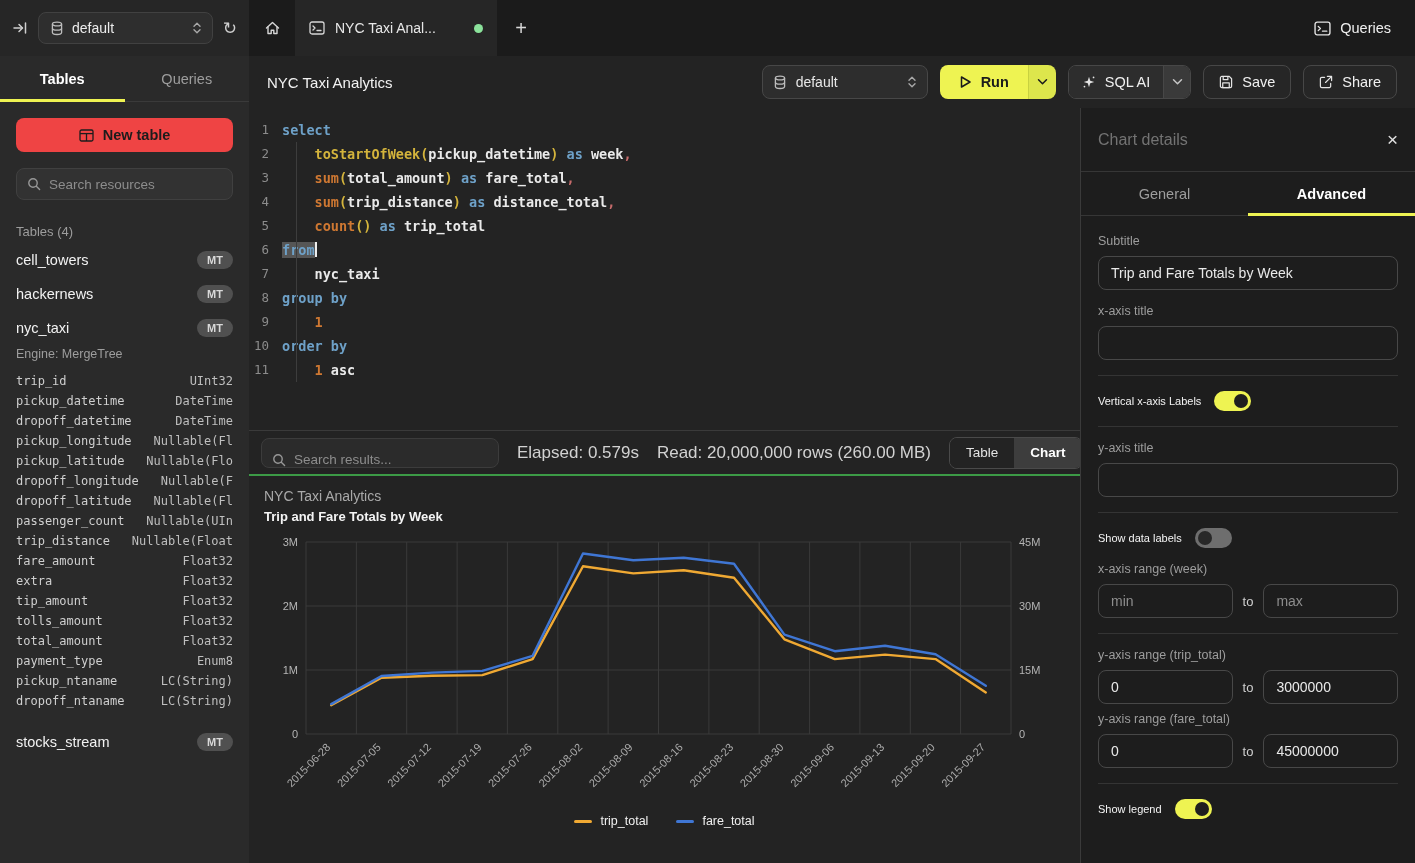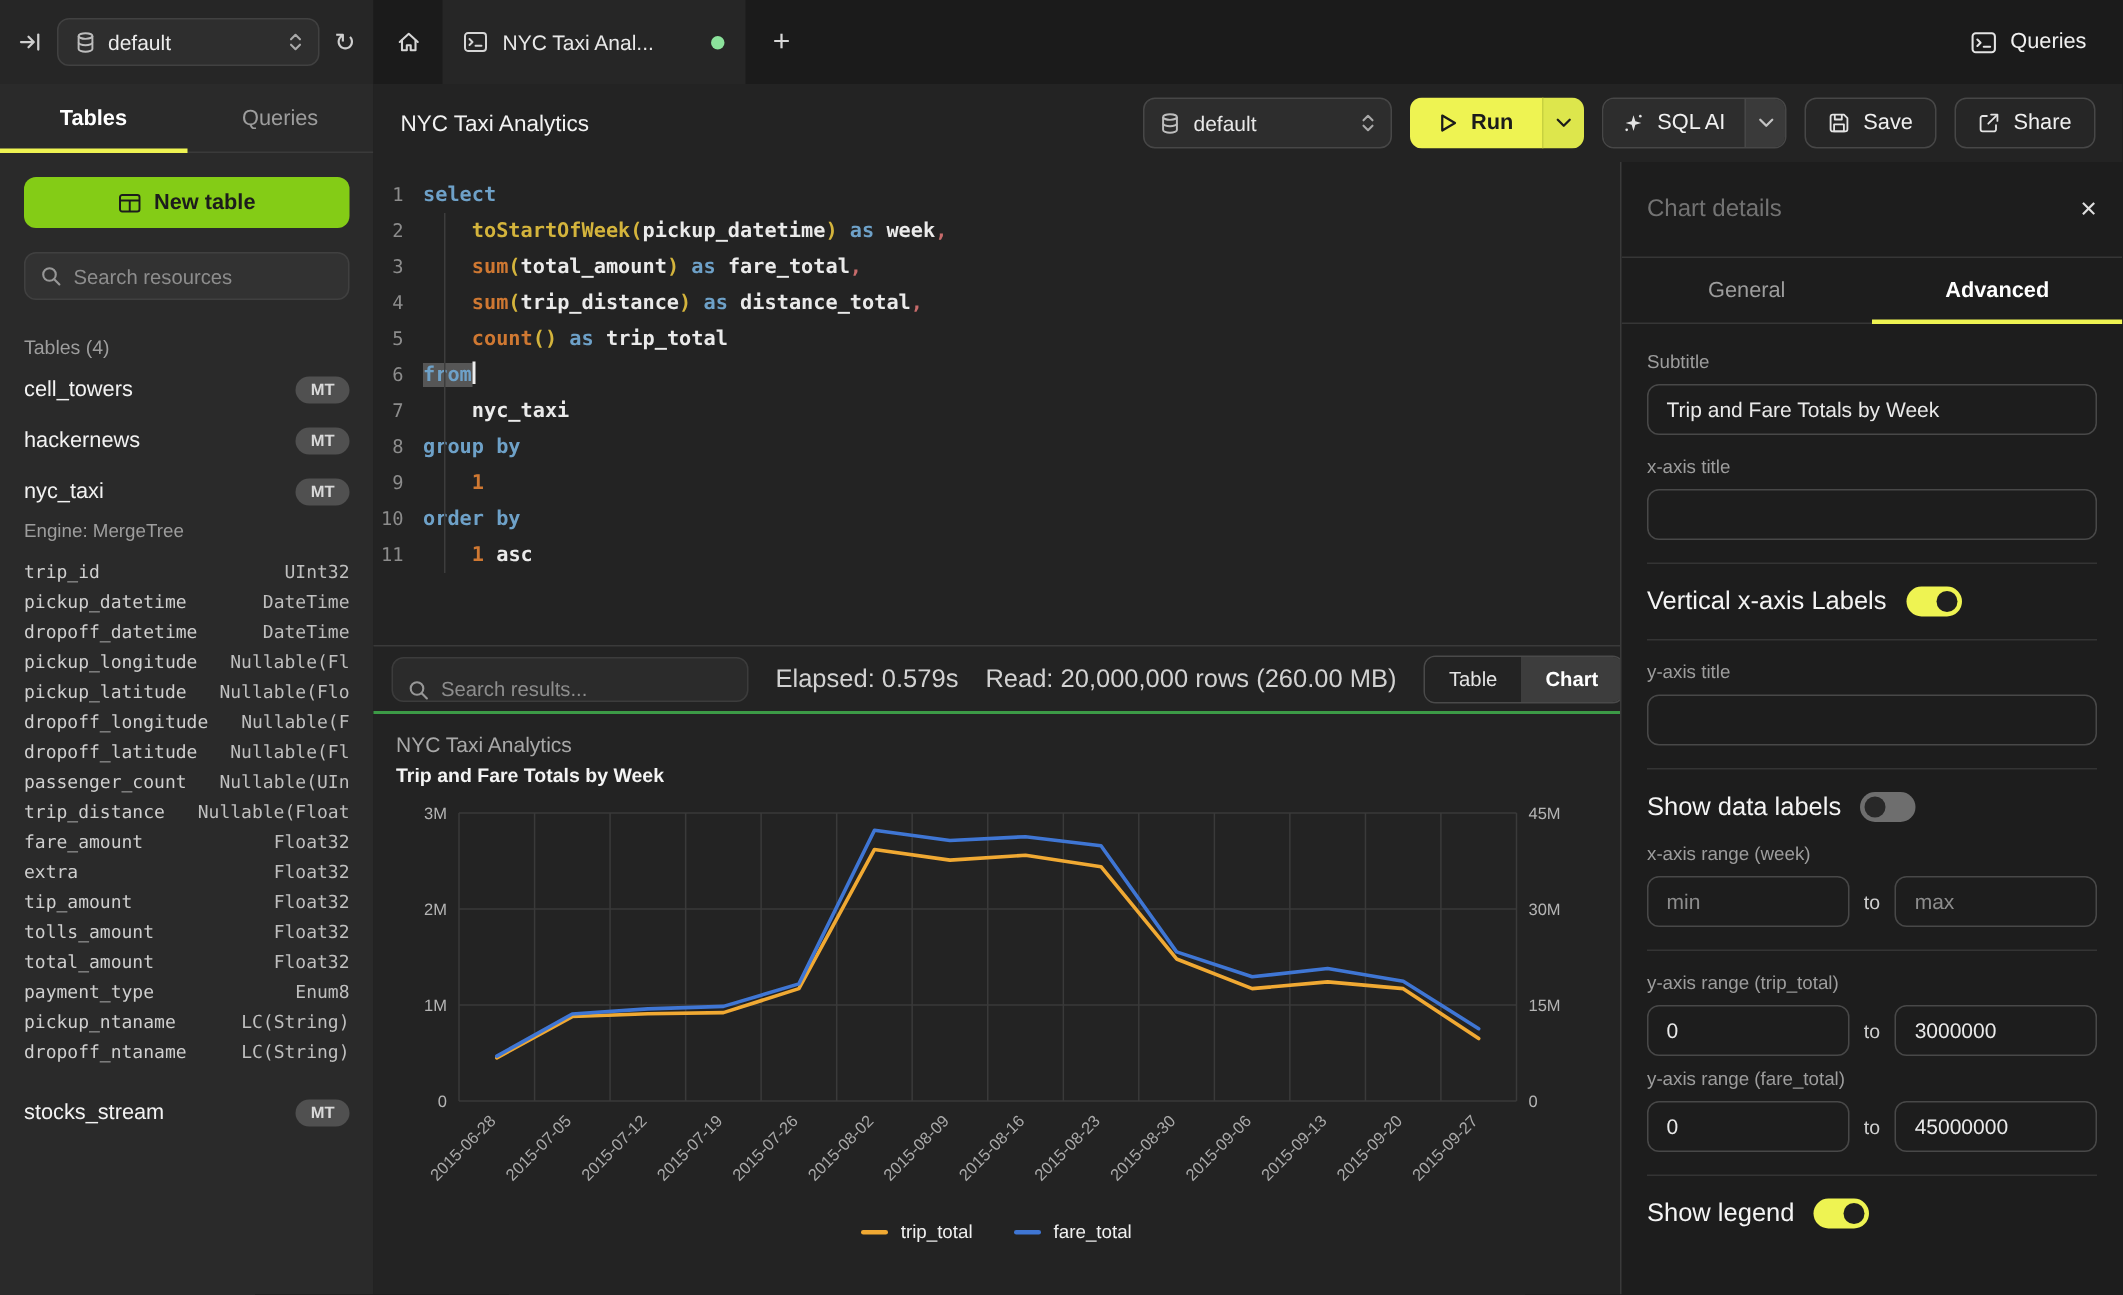--- a/index.html
+++ b/index.html
@@ -23,21 +23,21 @@
 
   
   .main { display:flex; height:807px; }
 
   
   .sidebar { width:249px; background:#2a2a2a; flex:none; display:flex; flex-direction:column; overflow:hidden; }
   .side-tabs { display:flex; height:46px; border-bottom:1px solid #3a3a3a; flex:none; }
   .side-tab { flex:1; display:flex; align-items:center; justify-content:center; color:#9d9d9d; font-size:14.5px; position:relative; cursor:pointer; }
   .side-tab.active { color:#ffffff; font-weight:600; }
   .side-tab.active::after { content:""; position:absolute; left:0; right:0; bottom:-1px; height:3px; background:#eef352; }
-  .new-table-btn { margin:16px; height:34px; flex:none; background:#84cc16; color:#1c1c1c; border-radius:8px; display:flex; align-items:center; justify-content:center; gap:9px; font-size:14.5px; font-weight:600; cursor:pointer; }
+  .new-table-btn { margin:16px; height:34px; flex:none; background:#ef4444; color:#1c1c1c; border-radius:8px; display:flex; align-items:center; justify-content:center; gap:9px; font-size:14.5px; font-weight:600; cursor:pointer; }
   .side-search { margin:0 16px; height:32px; flex:none; background:#323232; border:1px solid #404040; border-radius:8px; display:flex; align-items:center; gap:8px; padding:0 10px; }
   .side-search input, .results-search input { flex:1; background:transparent; border:none; outline:none; color:#e0e0e0; font-size:13.5px; font-family:"Liberation Sans",sans-serif; min-width:0; }
   .side-search input::placeholder, .results-search input::placeholder { color:#8d8d8d; }
   .section-label { margin:24px 16px 4px; color:#9d9d9d; font-size:13px; }
   .table-row { display:flex; align-items:center; justify-content:space-between; padding:8px 16px; font-size:14.5px; color:#f2f2f2; cursor:pointer; }
   .badge { background:#505050; color:#d9d9d9; font-size:11px; font-weight:600; padding:3px 10px; border-radius:10px; }
   .engine { padding:2px 16px 4px; color:#9d9d9d; font-size:12.5px; }
   .cols { padding:6px 16px 2px; font-family:"DejaVu Sans Mono",monospace; font-size:12px; }
   .col-row { display:flex; justify-content:space-between; align-items:center; height:20px; }
   .col-name { color:#cfcfcf; }
@@ -102,21 +102,21 @@
   .panel-tabs { display:flex; height:44px; flex:none; border-bottom:1px solid #363636; }
   .panel-tab { flex:1; display:flex; align-items:center; justify-content:center; font-size:14.5px; color:#9d9d9d; position:relative; cursor:pointer; }
   .panel-tab.active { color:#ffffff; font-weight:600; }
   .panel-tab.active::after { content:""; position:absolute; left:0; right:0; bottom:-1px; height:3px; background:#eef352; }
   .panel-body { flex:1; padding:8px 17px 0; overflow:hidden; }
   .field-label { color:#9d9d9d; font-size:12.5px; margin:14px 0 8px; }
   .field-label.first { margin-top:10px; }
   .text-input { width:100%; height:34px; background:transparent; border:1px solid #484848; border-radius:8px; color:#e9e9e9; padding:0 12px; font-size:14px; font-family:"Liberation Sans",sans-serif; outline:none; }
   .text-input::placeholder { color:#8d8d8d; }
   .sep { height:1px; background:#343434; margin:15px 0 1px; }
-  .toggle-row { display:flex; align-items:center; gap:13px; margin:15px 0 1px; font-size:17px; color:#f4f4f4; }
+  .toggle-row { display:flex; align-items:center; gap:13px; margin:15px 0 1px; font-size:11px; color:#f4f4f4; }
   .toggle { width:37px; height:20px; border-radius:10px; position:relative; flex:none; cursor:pointer; }
   .toggle .knob { position:absolute; top:3px; width:14px; height:14px; border-radius:50%; }
   .toggle.on { background:#eef352; }
   .toggle.on .knob { right:3px; background:#1f1f1f; }
   .toggle.off { background:#6e6e6e; }
   .toggle.off .knob { left:3px; background:#282828; }
   .range-row { display:flex; align-items:center; gap:10px; }
   .range-row .text-input { flex:1; min-width:0; }
   .to { color:#cfcfcf; font-size:13px; flex:none; }
   .stack-gap { height:6px; }

